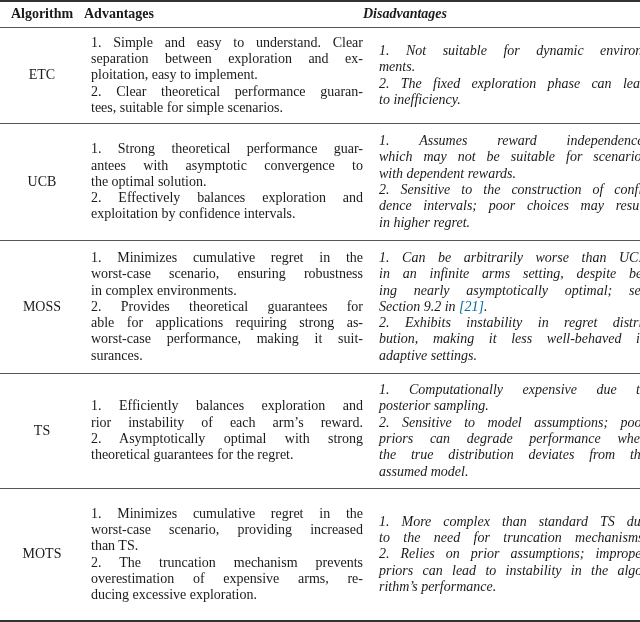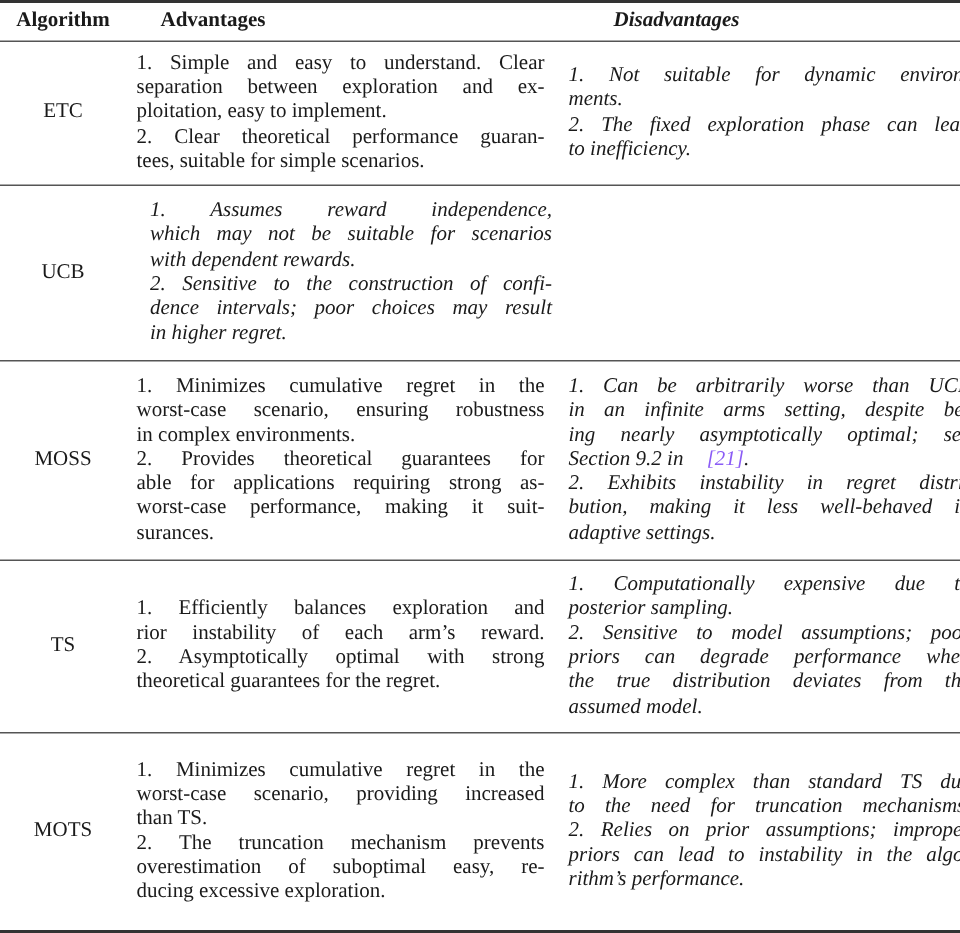--- a/index.html
+++ b/index.html
@@ -11,27 +11,27 @@
     color: #1a1a1a;
     font-size: 14px;
     line-height: 16.3px;
   }
   .rule-thick { height: 2px; background: #333; }
   .rule-thin { height: 1px; background: #555; }
   .row { display: flex; align-items: center; }
   .c-alg { width: 84px; text-align: center; flex: none; }
   .c-adv { width: 272px; padding-left: 7px; flex: none; text-align: justify; }
   .c-dis { width: 268px; padding-left: 16px; flex: none; text-align: justify; font-style: italic; }
-  .head { height: 25px; font-weight: bold; gap: 23px; }
+  .head { height: 25px; font-weight: bold; }
   .head .c-adv, .head .c-dis { text-align: left; padding-left: 0; }
   .head .c-adv { width: 279px; }
   .head .c-dis { width: 277px; }
   .line { display: block; white-space: nowrap; }
   .just { text-align-last: justify; }
-  .ref { color: #8b5cf6; margin-left: 12px; }
+  .ref { color: #0369a1; }
 </style>
 </head>
 <body>
 
 <div class="tbl">
   <div class="rule-thick"></div>
 
   <div class="row head">
     <div class="c-alg">Algorithm</div>
     <div class="c-adv">Advantages</div>
@@ -52,20 +52,27 @@
       <span class="line just">1.  Not suitable for dynamic environ-</span>
       <span class="line">ments.</span>
       <span class="line just">2. The fixed exploration phase can lead</span>
       <span class="line">to inefficiency.</span>
     </div>
   </div>
   <div class="rule-thin"></div>
 
   <div class="row" style="height:116px">
     <div class="c-alg">UCB</div>
+    <div class="c-adv">
+      <span class="line just">1. Strong theoretical performance guar-</span>
+      <span class="line just">antees with asymptotic convergence to</span>
+      <span class="line">the optimal solution.</span>
+      <span class="line just">2. Effectively balances exploration and</span>
+      <span class="line">exploitation by confidence intervals.</span>
+    </div>
     <div class="c-dis">
       <span class="line just">1.    Assumes reward independence,</span>
       <span class="line just">which may not be suitable for scenarios</span>
       <span class="line">with dependent rewards.</span>
       <span class="line just">2. Sensitive to the construction of confi-</span>
       <span class="line just">dence intervals; poor choices may result</span>
       <span class="line">in higher regret.</span>
     </div>
   </div>
   <div class="rule-thin"></div>
@@ -112,21 +119,21 @@
   </div>
   <div class="rule-thin"></div>
 
   <div class="row" style="height:131px">
     <div class="c-alg">MOTS</div>
     <div class="c-adv">
       <span class="line just">1. Minimizes cumulative regret in the</span>
       <span class="line just">worst-case scenario, providing increased</span>
       <span class="line">than TS.</span>
       <span class="line just">2. The truncation mechanism prevents</span>
-      <span class="line just">overestimation of suboptimal easy, re-</span>
+      <span class="line just">overestimation of expensive arms, re-</span>
       <span class="line">ducing excessive exploration.</span>
     </div>
     <div class="c-dis">
       <span class="line just">1. More complex than standard TS due</span>
       <span class="line just">to the need for truncation mechanisms.</span>
       <span class="line just">2. Relies on prior assumptions; improper</span>
       <span class="line just">priors can lead to instability in the algo-</span>
       <span class="line">rithm’s performance.</span>
     </div>
   </div>

